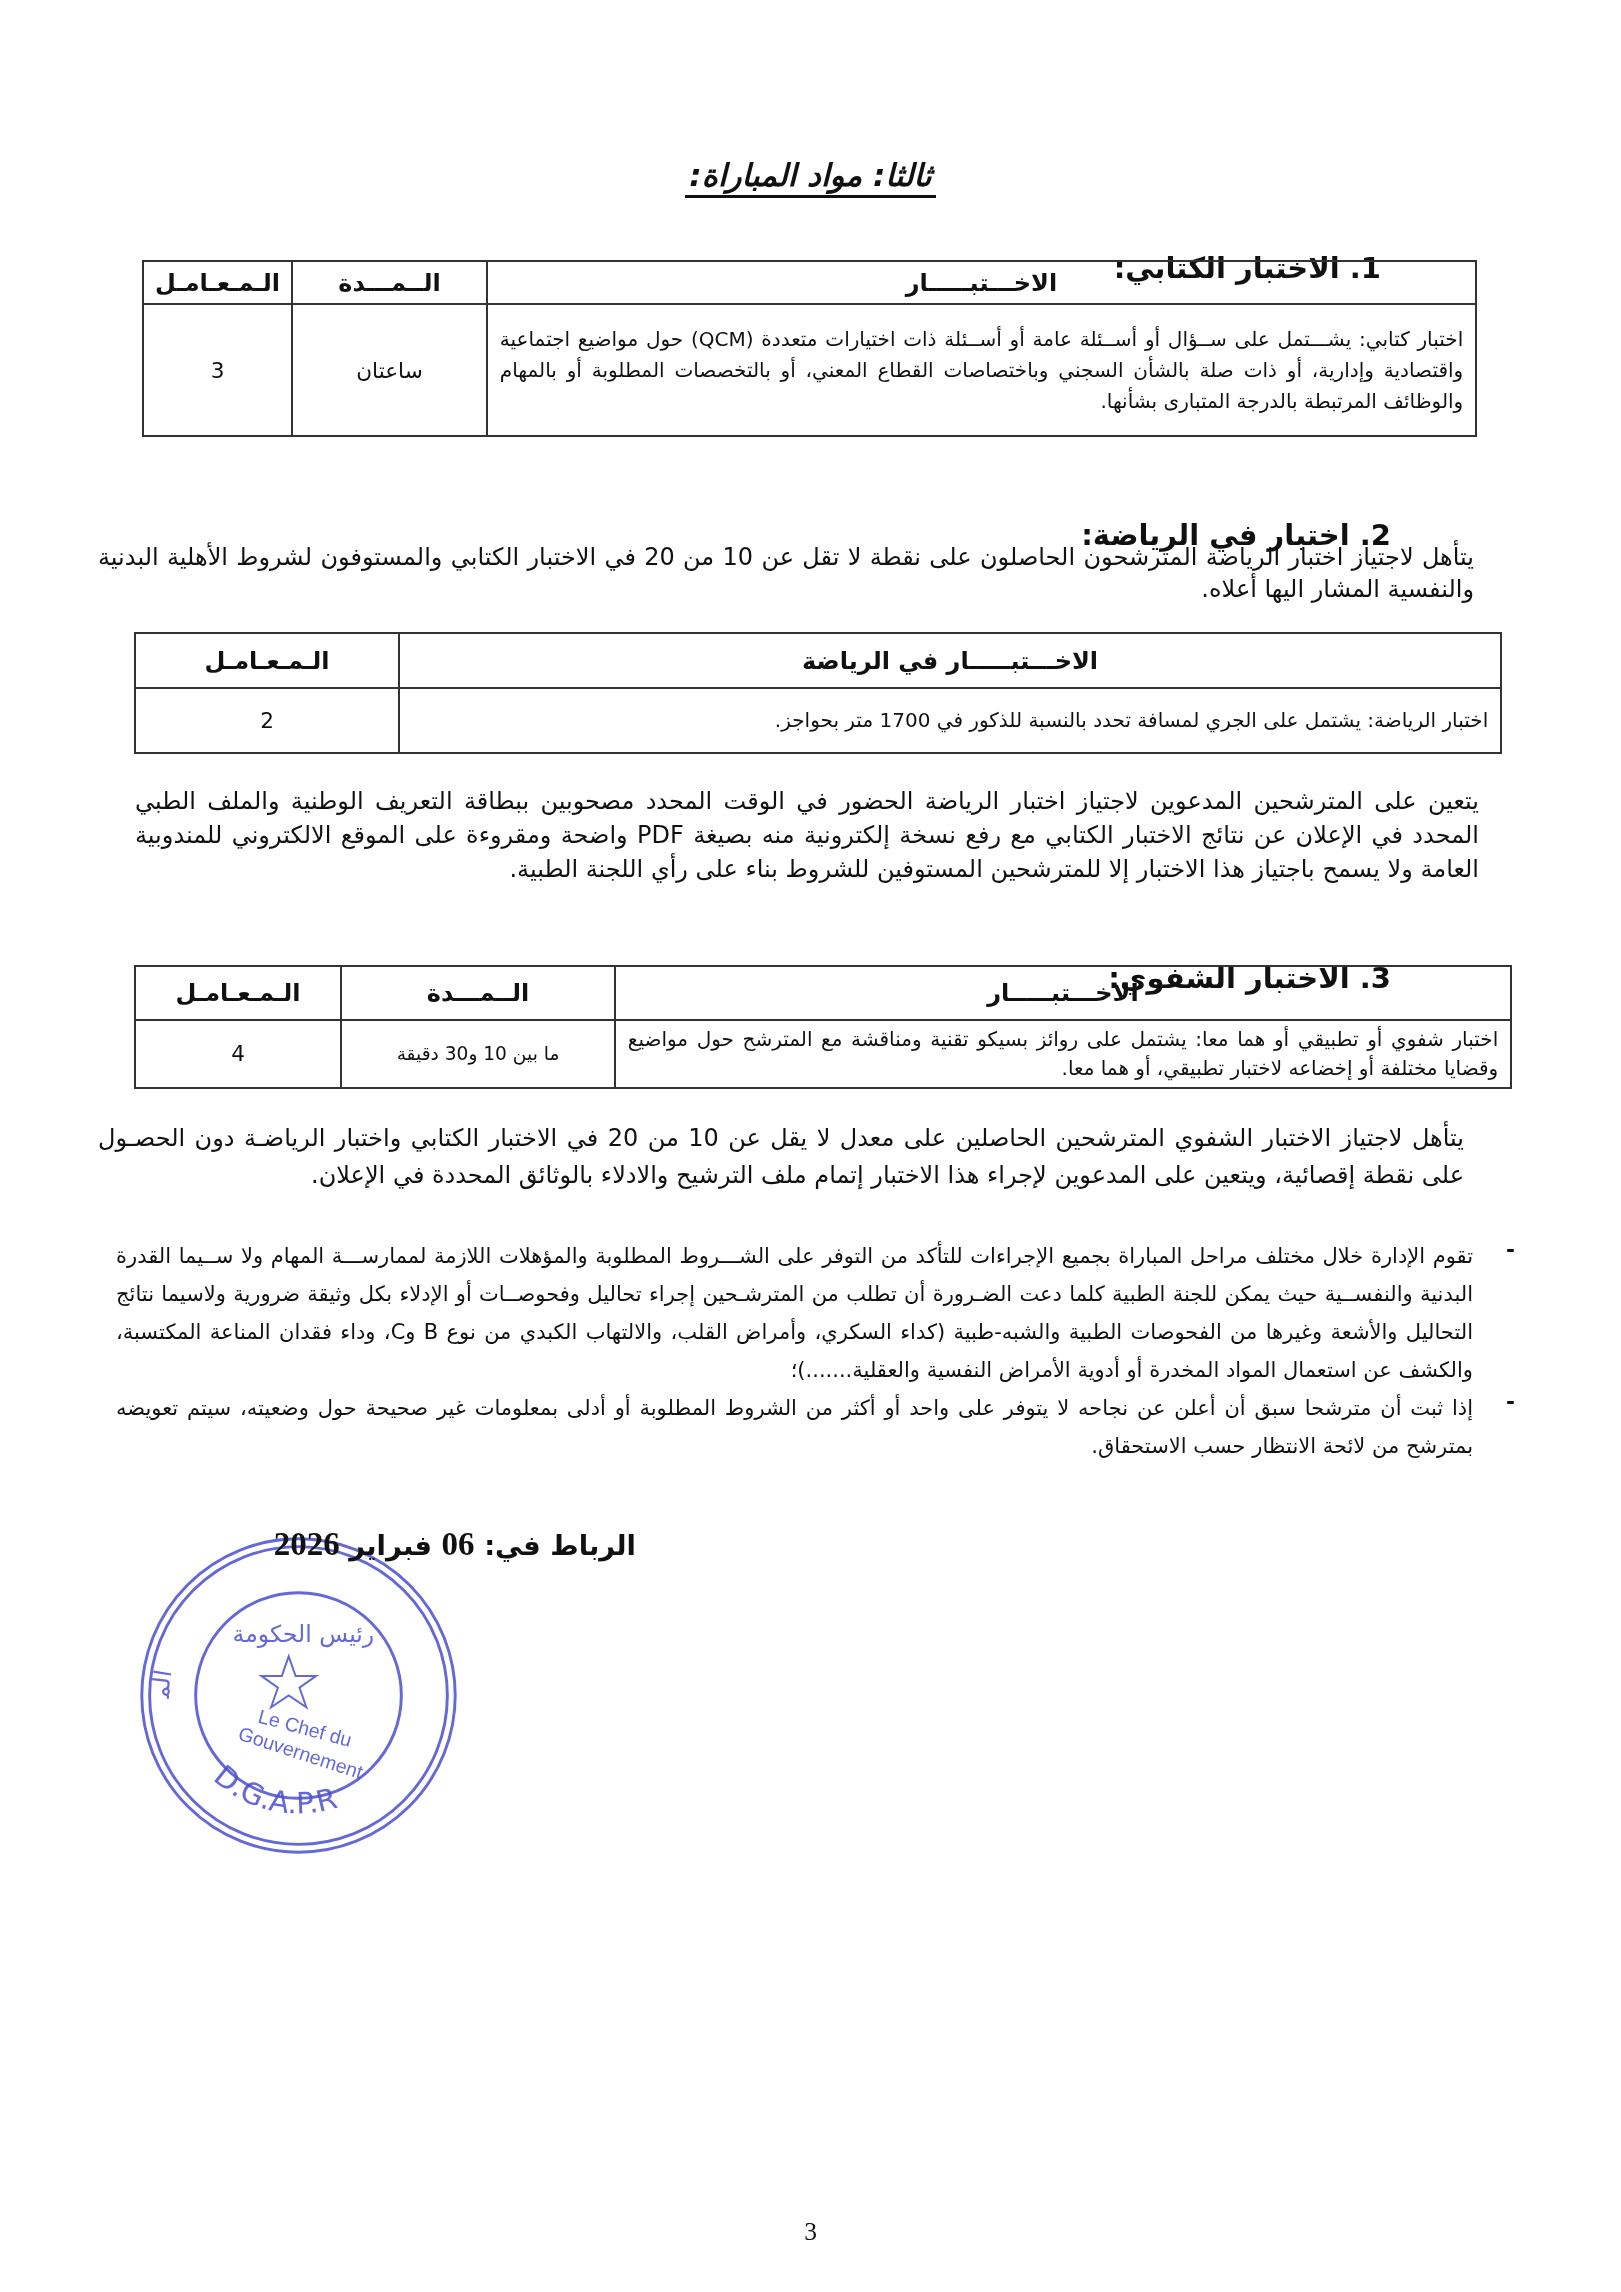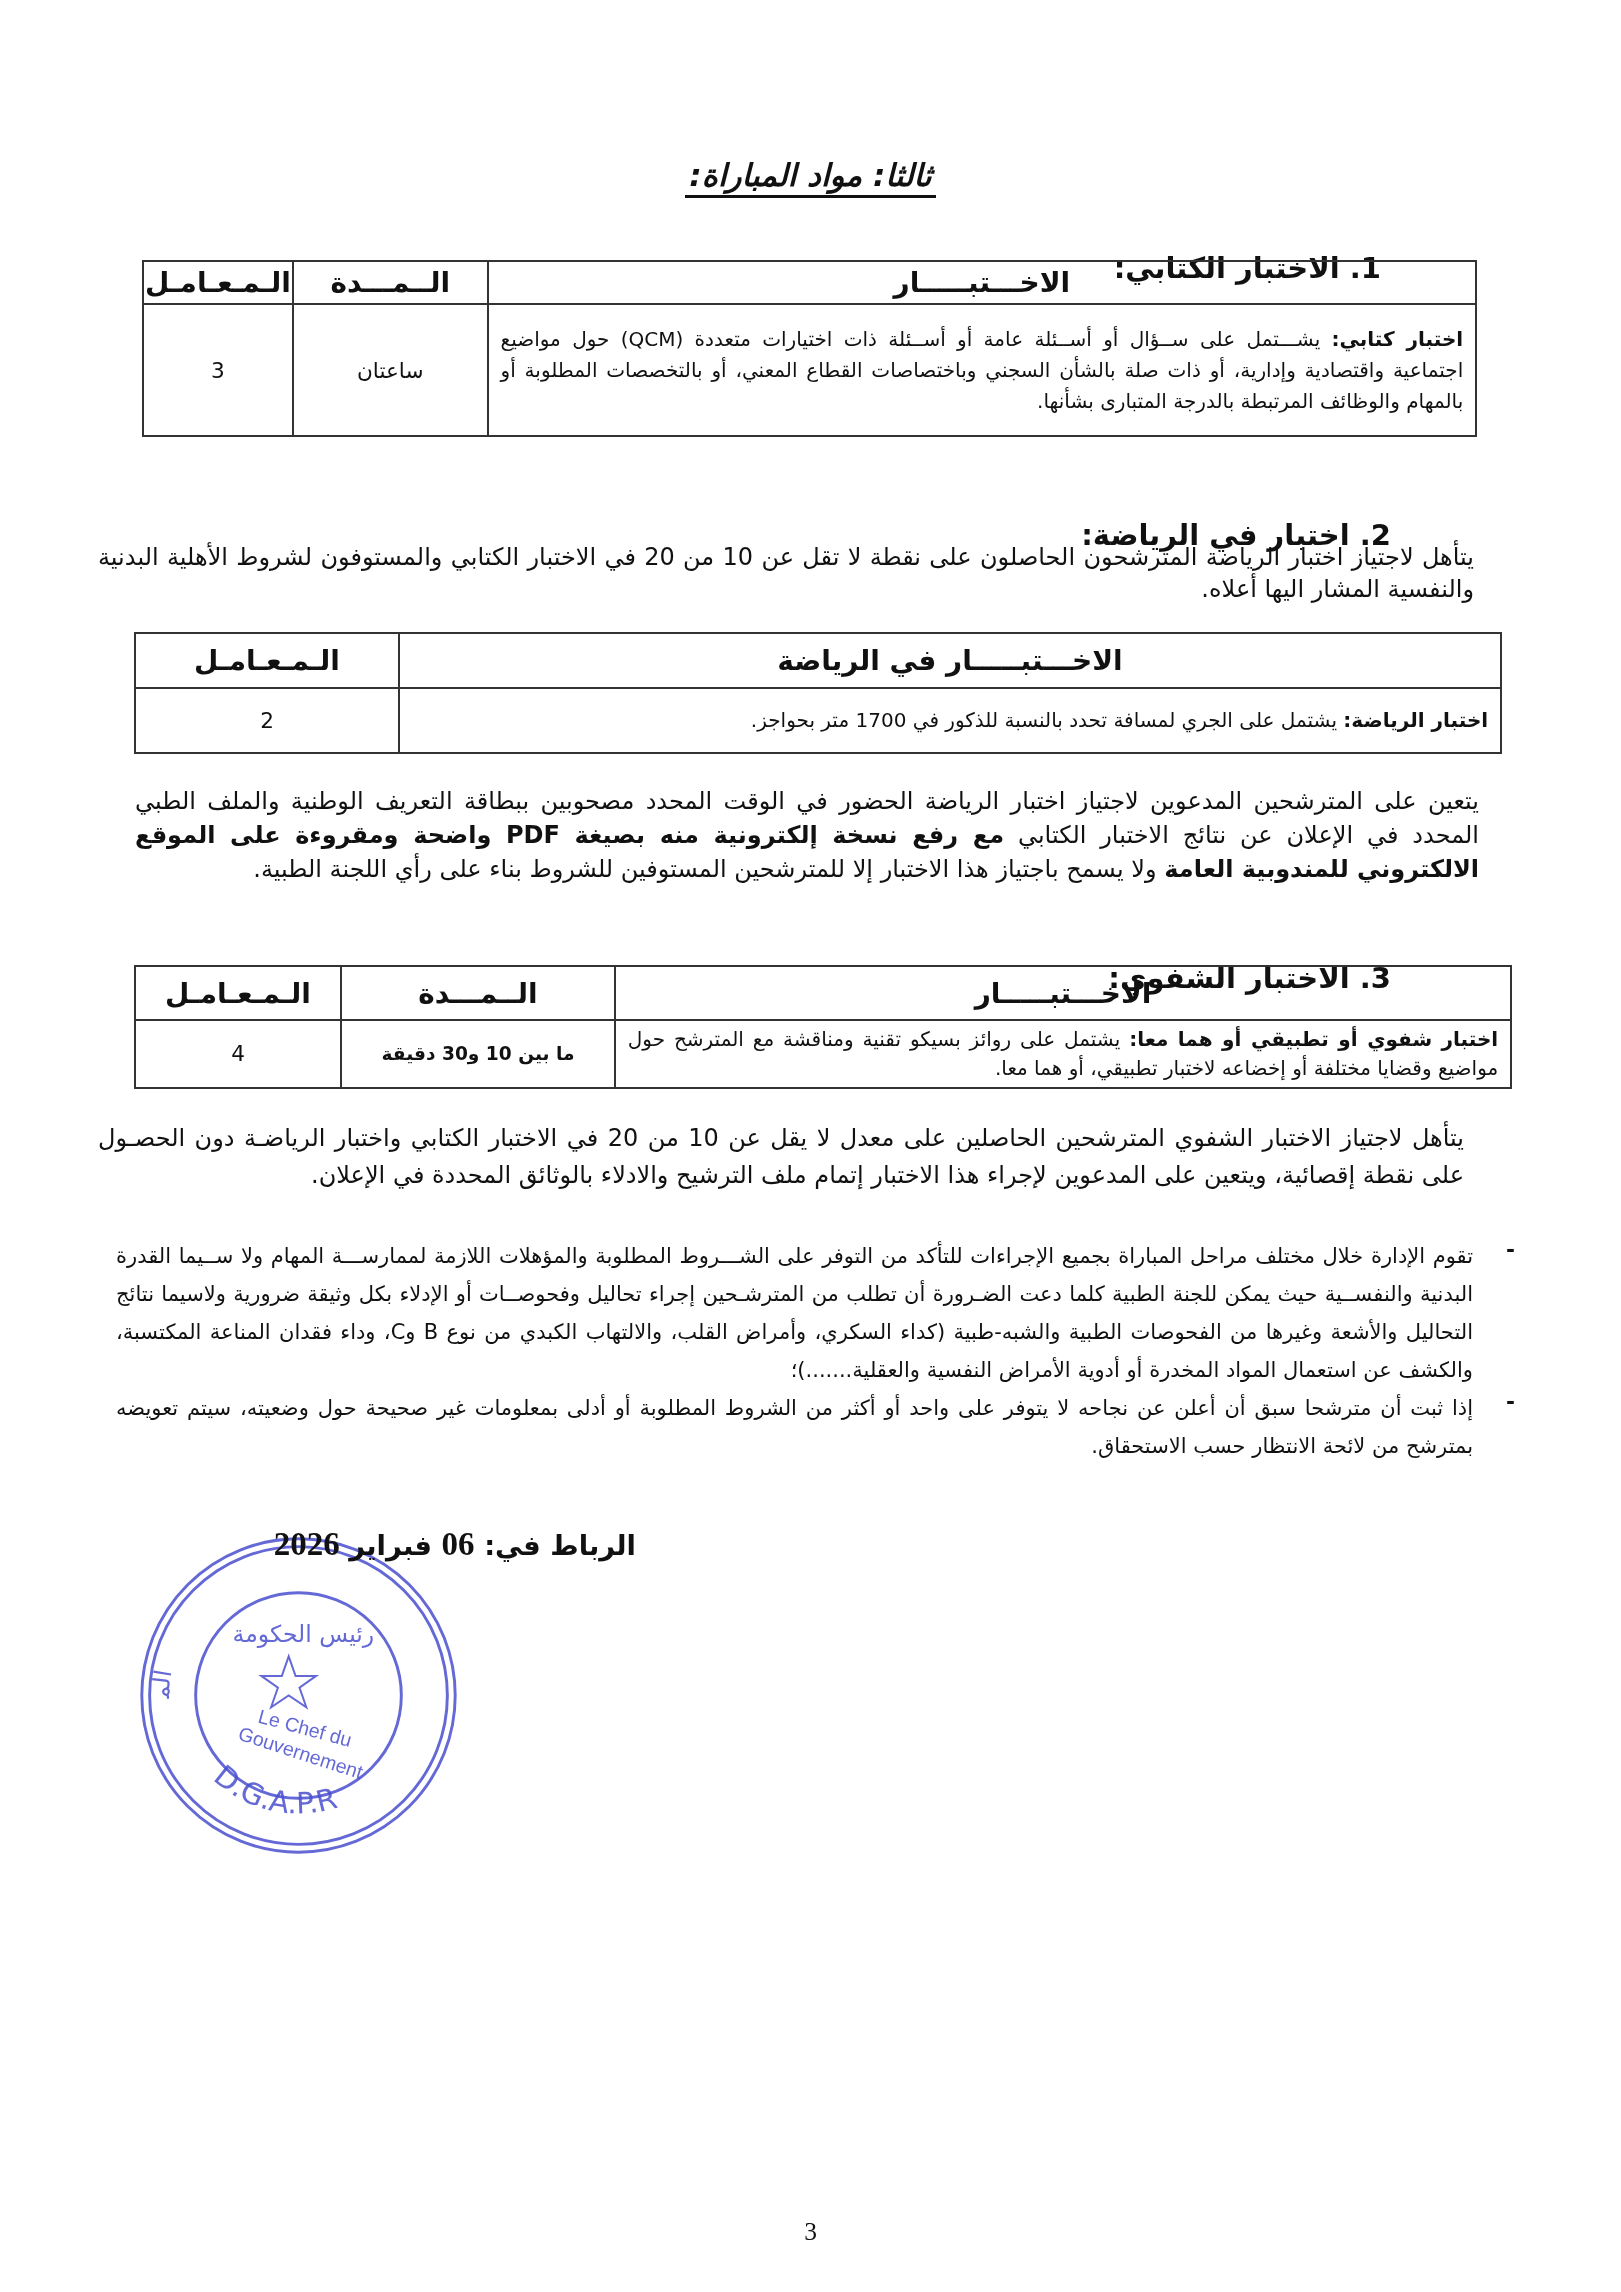--- a/index.html
+++ b/index.html
@@ -12,27 +12,27 @@
     .section-title {
       left: 0; width: 1621px; top: 157px; text-align: center;
       font-size: 31px; font-weight: bold; font-style: italic;
     }
     .section-title span { border-bottom: 3.9px solid #111; padding: 0 3.9px 2px; }
     .sub-heading { font-size: 29px; font-weight: bold; direction: rtl; margin-top: 48px; }
     .para {
       font-size: 24px; line-height: 32px; text-align: justify;
       text-align-last: right; direction: rtl;
     }
-    .bold { font-weight: bold; }
+    .bold { font-weight: normal; }
     table.exam {
       position: absolute; border-collapse: collapse; direction: rtl;
       font-size: 20px; color: #111;
     }
     table.exam th, table.exam td { border: 2px solid #333; }
-    table.exam th { font-weight: bold; font-size: 28px; }
+    table.exam th { font-weight: bold; font-size: 24px; }
     table.exam td.center { text-align: center; vertical-align: middle; font-size: 21.6px; }
     table.exam td.desc { text-align: justify; text-align-last: right; padding: 3.9px 11.8px; line-height: 31px; vertical-align: middle; }
     .bullets { direction: rtl; }
     .bullet-row { display: flex; direction: rtl; }
     .bullet-dash { width: 42px; flex: none; font-weight: bold; font-size: 21.6px; text-align: right; }
     .bullet-text { flex: 1; font-weight: normal; font-size: 21px; line-height: 38px; text-align: justify; text-align-last: right; }
     .sign-date { font-size: 27.4px; font-weight: bold; direction: rtl; z-index: 2; }
     .sign-date .num { font-family: "Liberation Serif", "DejaVu Serif", serif; font-size: 33px; }
     .stamp { left: 132px; top: 1529px; width: 333px; height: 333px; z-index: 1; }
     .page-number { left: 0; width: 1621px; top: 2217px; text-align: center; font-family: "Liberation Serif", serif; font-size: 25.5px; }

